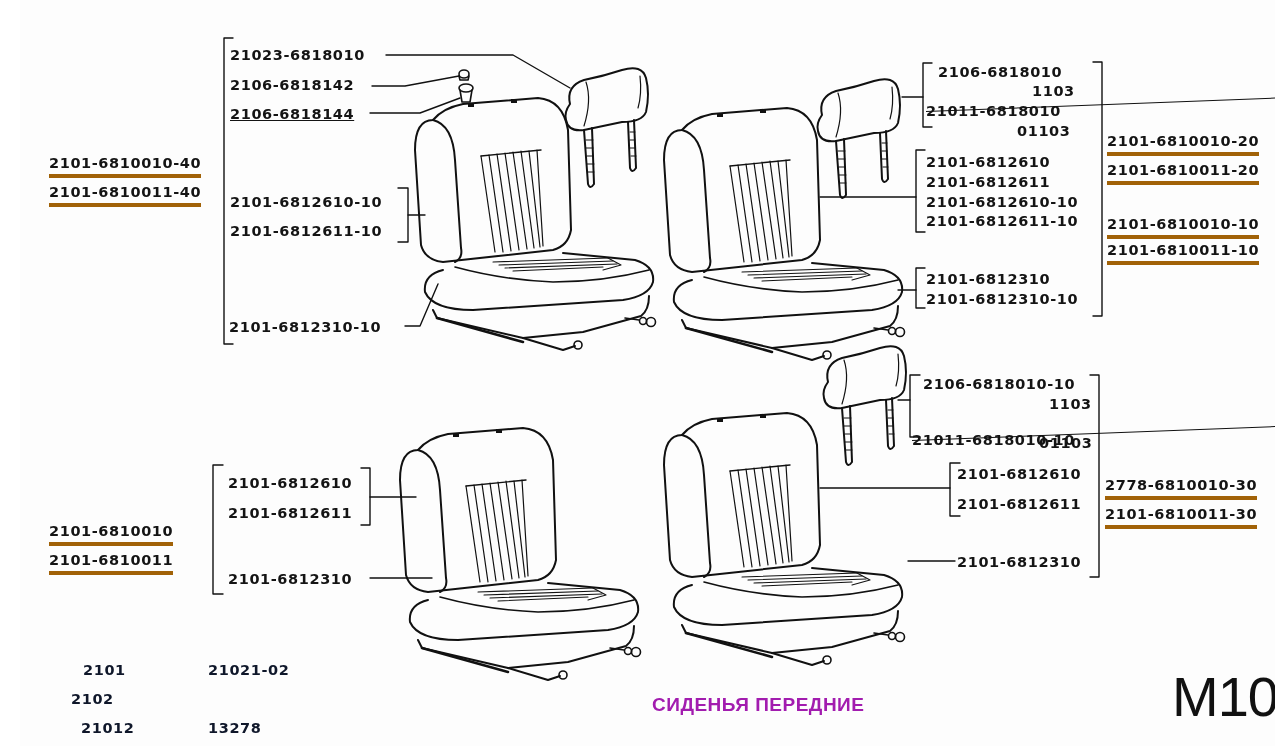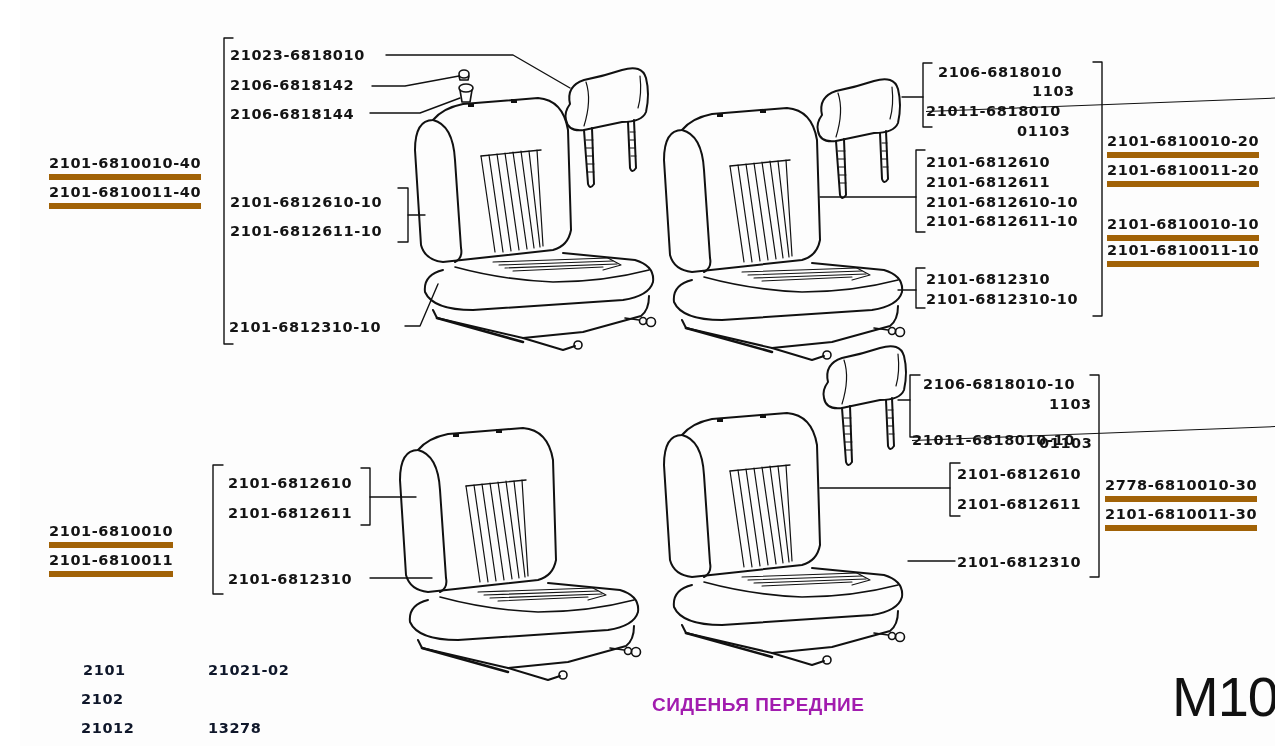--- a/index.html
+++ b/index.html
@@ -17,21 +17,21 @@
   .lbl {
     position: absolute;
     font-family: "DejaVu Sans", "Liberation Sans", sans-serif;
     font-size: 14.5px;
     font-weight: bold;
     letter-spacing: 0.6px;
     white-space: nowrap;
     line-height: 16px;
     color: #141414;
   }
-  .ul { border-bottom: 6px solid #a16207; padding-bottom: 3px; }
+  .ul { border-bottom: 4px solid #a16207; padding-bottom: 3px; }
   .strike { position: relative; }
   .strike::after {
     content: ""; position: absolute; left: 0; right: -6px; top: 8px;
     border-top: 1.6px solid #111;
     transform: rotate(-2.2deg);
     transform-origin: left center;
   }
   .title {
     position: absolute;
     font-family: "Liberation Sans", "DejaVu Sans", sans-serif;
@@ -181,21 +181,21 @@
       <path d="M878 400 L890 400"></path>
       <path d="M940 463 L930 463 L930 516 L940 516"></path>
       <path d="M800 488 L930 488"></path>
       <path d="M888 561 L935 561"></path>
       <path d="M1070 375 L1079 375 L1079 577 L1070 577"></path>
     </g>
   </svg>
 
   <div class="lbl" style="left:210px;top:47px;">21023-6818010</div>
   <div class="lbl" style="left:210px;top:77px;">2106-6818142</div>
-  <div class="lbl" style="left:210px;top:106px;">2106-6818144</div>
+  <div class="lbl" style="left:210px;top:106px;text-decoration:underline;">2106-6818144</div>
   <div class="lbl ul" style="left:29px;top:155px;">2101-6810010-40</div>
   <div class="lbl ul" style="left:29px;top:184px;">2101-6810011-40</div>
   <div class="lbl" style="left:210px;top:194px;">2101-6812610-10</div>
   <div class="lbl" style="left:210px;top:223px;">2101-6812611-10</div>
   <div class="lbl" style="left:209px;top:319px;">2101-6812310-10</div>
 
   <div class="lbl" style="left:918px;top:64px;">2106-6818010</div>
   <div class="lbl" style="left:1012px;top:83px;">1103</div>
   <div class="lbl strike" style="left:906px;top:103px;">21011-6818010</div>
   <div class="lbl" style="left:997px;top:123px;">01103</div>
@@ -225,20 +225,20 @@
   <div class="lbl" style="left:1019px;top:435px;">01103</div>
 
   <div class="lbl" style="left:937px;top:466px;">2101-6812610</div>
   <div class="lbl" style="left:937px;top:496px;">2101-6812611</div>
   <div class="lbl" style="left:937px;top:554px;">2101-6812310</div>
 
   <div class="lbl ul" style="left:1085px;top:477px;">2778-6810010-30</div>
   <div class="lbl ul" style="left:1085px;top:506px;">2101-6810011-30</div>
 
   <div class="model" style="left:63px;top:662px;">2101</div>
-  <div class="model" style="left:61px;top:691px;">2102</div>
+  <div class="model" style="left:51px;top:691px;">2102</div>
   <div class="model" style="left:61px;top:720px;">21012</div>
   <div class="model" style="left:188px;top:662px;">21021-02</div>
   <div class="model" style="left:188px;top:720px;">13278</div>
 
   <div class="title" style="left:632px;top:694px;">СИДЕНЬЯ ПЕРЕДНИЕ</div>
   <div class="code" style="left:1152px;top:664px;">M101</div>
 </div>
 
 </body></html>

